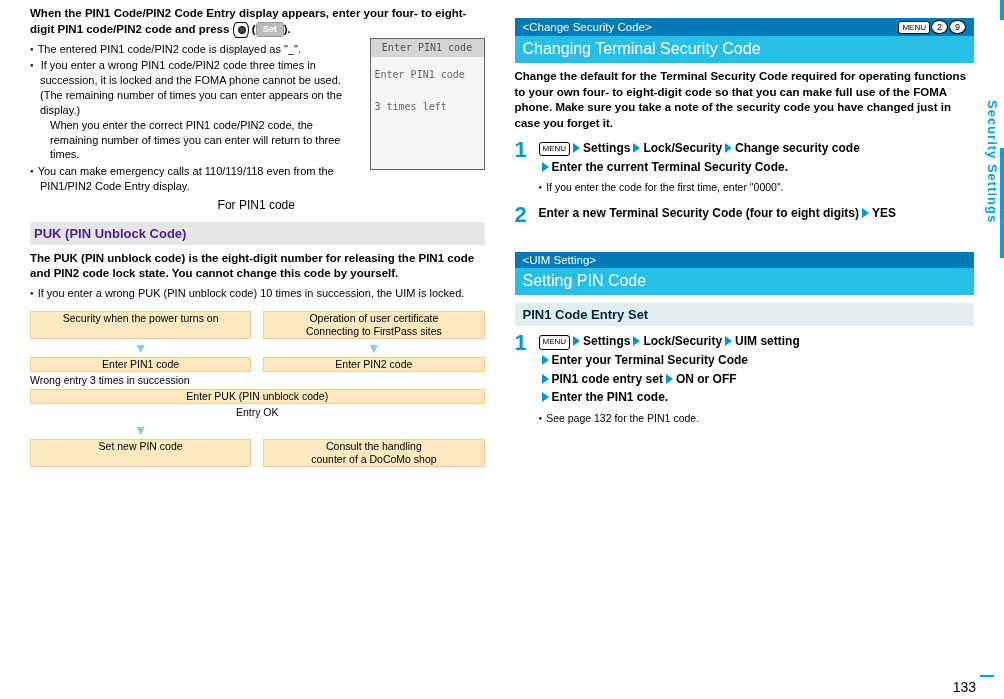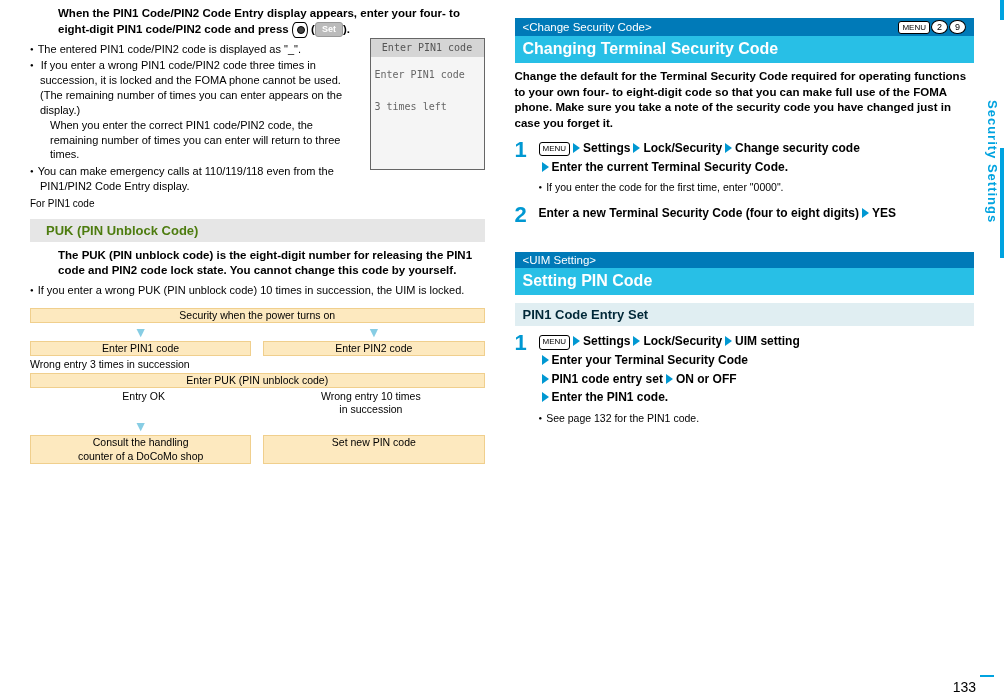--- a/index.html
+++ b/index.html
@@ -13,21 +13,21 @@
     background: #fff;
   }
   .page {
     display: flex;
     gap: 30px;
     padding: 6px 30px 0 30px;
   }
   .col { width: 455px; }
   .col-right { width: 460px; }
 
-  .bold-lead { font-weight: bold; font-size: 11.5px; line-height: 1.35; margin-left: 28px; }
+  .bold-lead { font-weight: bold; font-size: 11.5px; line-height: 1.35; }
   .icon-center {
     display: inline-block; width: 16px; height: 16px; border: 1px solid #000;
     border-radius: 4px / 50%; vertical-align: middle; position: relative; background:#fff;
   }
   .icon-center::after {
     content:""; position:absolute; width:6px; height:6px; border:1px solid #000;
     border-radius:50%; background:#444; left:4px; top:3px;
   }
   .pill {
     display:inline-block; vertical-align:middle; background:#bbb; color:#fff;
@@ -38,25 +38,25 @@
   .bullets li { list-style: none; padding-left: 10px; text-indent: -10px; line-height: 1.35; margin-bottom: 2px; }
   .bullets li::before { content: "●"; font-size: 6px; vertical-align: 2px; margin-right: 4px; }
   .sub { padding-left: 10px; display: block; text-indent: 0; }
 
   .screenshot-box {
     float: right; width: 115px; height: 132px; border:1px solid #666; background:#f5f5f5;
     margin: 0 0 2px 8px; padding: 6px 4px; font-family: monospace; font-size: 10px; color:#666;
     line-height: 1.6;
   }
   .screenshot-title { background:#d5d5d5; color:#555; text-align:center; font-size:10px; padding:1px 0; margin:-6px -4px 10px -4px; }
-  .screenshot-caption { clear:right; text-align:left; font-size:10px; padding-right: 2px; }
+  .screenshot-caption { clear:right; text-align:center; font-size:12px; padding-right: 2px; }
 
   .section-bar {
-    background:#e6e6e6; color:#4d7c0f; font-weight:bold; font-size:13px;
-    padding:4px 16px; margin: 10px 0 6px 0;
+    background:#e6e6e6; color:#4c1d95; font-weight:bold; font-size:13px;
+    padding:4px 4px; margin: 10px 0 6px 0;
   }
   .flow-wrap { margin-top: 10px; }
   .flow-row { display:flex; gap:12px; justify-content:center; }
   .flow-box {
     flex:1; background:#fde9bf; border:1px solid #f0cf8d; text-align:center;
     font-size:10.5px; padding:0 4px; line-height:1.25;
   }
   .flow-box.wide { width: 100%; }
   .arrow-row { display:flex; gap:12px; }
   .arrow { flex:1; text-align:center; color:#87cde4; font-size:14px; line-height:1; padding:2px 0; }
@@ -71,21 +71,21 @@
     display:flex; justify-content:space-between; align-items:center;
   }
   .menu-badge {
     display:inline-flex; align-items:center; gap:1px;
   }
   .menu-chip { display:inline-block; border:1px solid #000; border-radius:3px; background:#fff; color:#000;
     font-size:8px; padding:0 3px; line-height:11px; }
   .digit-chip { display:inline-block; border:1px solid #000; border-radius:8px/50%; background:#fff; color:#000;
     width:17px; text-align:center; font-size:9px; line-height:12px; }
   .feature-title {
-    background:#28bfe6; color:#fff; font-weight:bold; font-size:16px; padding:4px 8px 5px 8px;
+    background:#28bfe6; color:#fff; font-weight:normal; font-size:16px; padding:4px 8px 5px 8px;
   }
   .intro-bold { font-weight:bold; font-size:11.5px; line-height:1.35; margin: 6px 0 8px 0; }
 
   .step { display:flex; align-items:flex-start; gap:6px; margin-bottom:4px; }
   .step-num { color:#0098d2; font-weight:bold; font-size:22px; width:18px; line-height:1; }
   .step-body { flex:1; font-weight:bold; font-size:12px; line-height:1.55; }
   .menu-key {
     display:inline-block; border:1px solid #000; border-radius:3px; background:#fff; color:#000;
     font-size:8px; padding:0 3px; vertical-align:1px; font-weight:normal;
   }
@@ -149,50 +149,50 @@
 
     <div class="section-bar">PUK (PIN Unblock Code)</div>
     <div class="bold-lead">The PUK (PIN unblock code) is the eight-digit number for releasing the PIN1 code and PIN2 code lock state. You cannot change this code by yourself.</div>
     <ul class="bullets">
       <li>If you enter a wrong PUK (PIN unblock code) 10 times in succession, the UIM is locked.</li>
     </ul>
 
     <div class="flow-wrap">
       <div class="flow-row">
         <div class="flow-box">Security when the power turns on</div>
+        <div class="flow-box">
+          <span>Operation of user certificate</span><br>
+          <span>Connecting to FirstPass sites</span>
+        </div>
       </div>
       <div class="arrow-row">
         <div class="arrow">▼</div>
         <div class="arrow">▼</div>
       </div>
       <div class="flow-row">
         <div class="flow-box">Enter PIN1 code</div>
         <div class="flow-box">Enter PIN2 code</div>
       </div>
       <div class="mid-label">Wrong entry 3 times in succession</div>
       <div class="flow-row">
         <div class="flow-box wide">Enter PUK (PIN unblock code)</div>
       </div>
       <div class="below-flow" style="margin:2px 0;">
         <div class="below-half">Entry OK</div>
-        <div class="below-half">
-          <span>Wrong entry 10 times</span><br>
-          <span>in succession</span>
-        </div>
       </div>
       <div class="arrow-row">
         <div class="arrow">▼</div>
         <div class="arrow"></div>
       </div>
       <div class="flow-row">
+        <div class="flow-box">Set new PIN code</div>
         <div class="flow-box">
           <span>Consult the handling</span><br>
           <span>counter of a DoCoMo shop</span>
         </div>
-        <div class="flow-box">Set new PIN code</div>
       </div>
     </div>
   </div>
 
   <div class="col-right">
 
     <div class="feature-header">
       <div class="feature-top">
         <span>&lt;Change Security Code&gt;</span>
         <span class="menu-badge">

